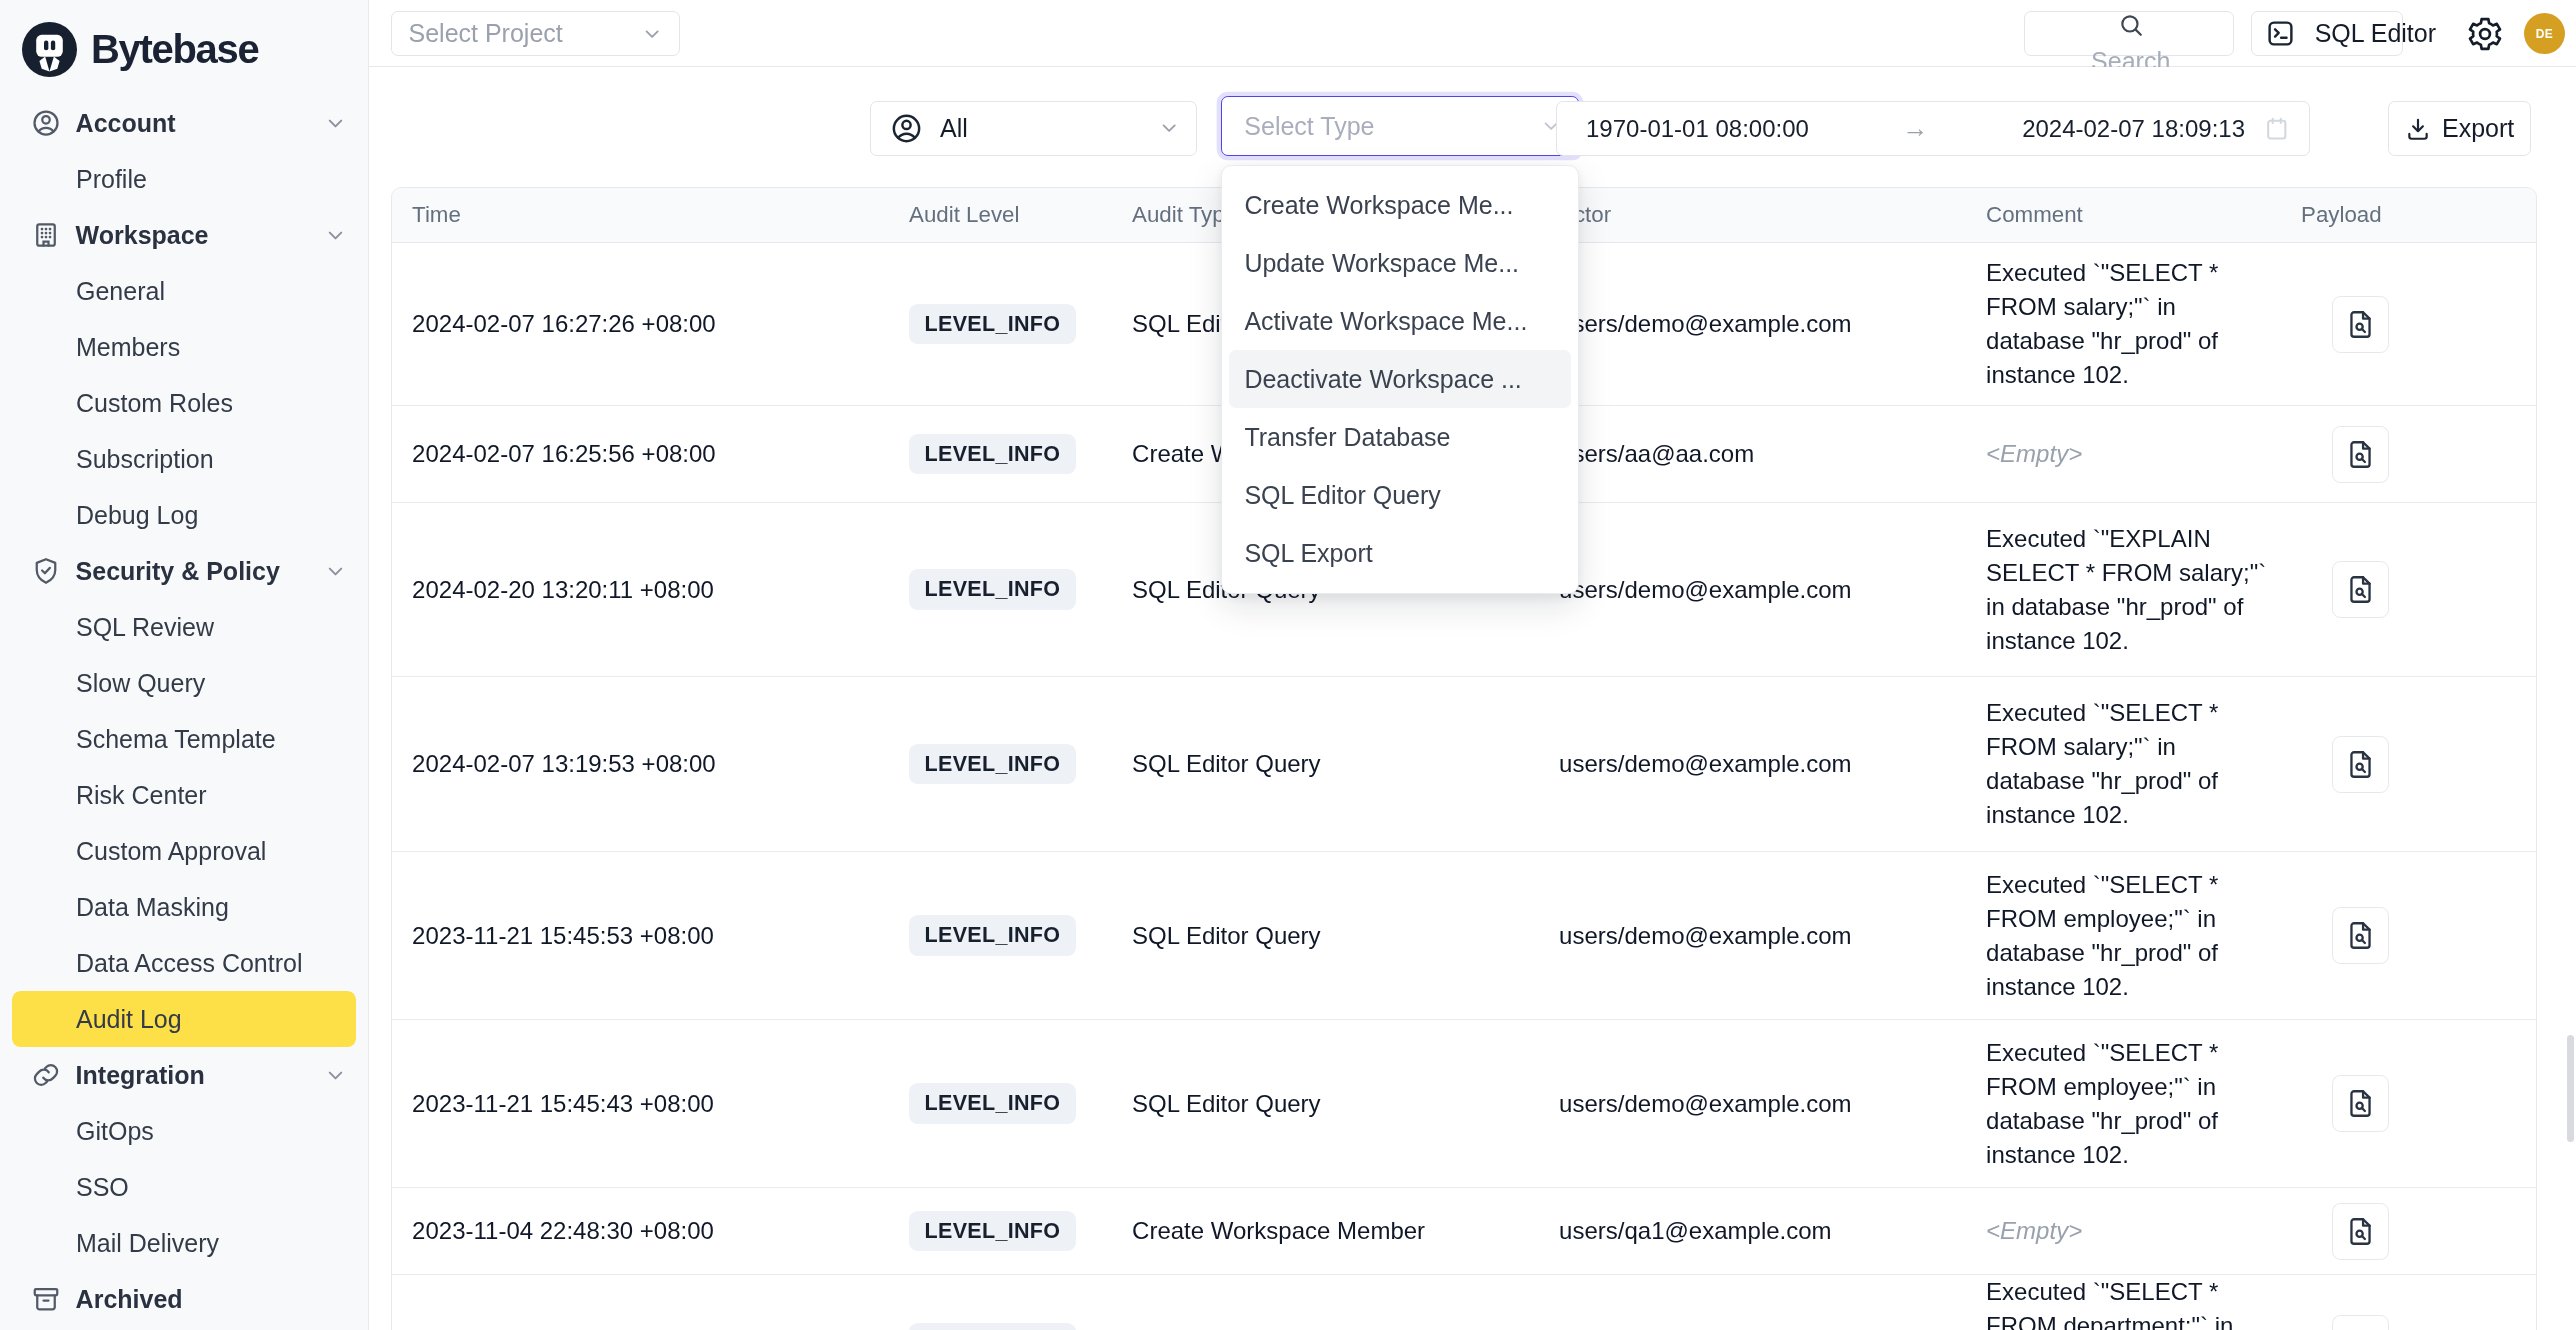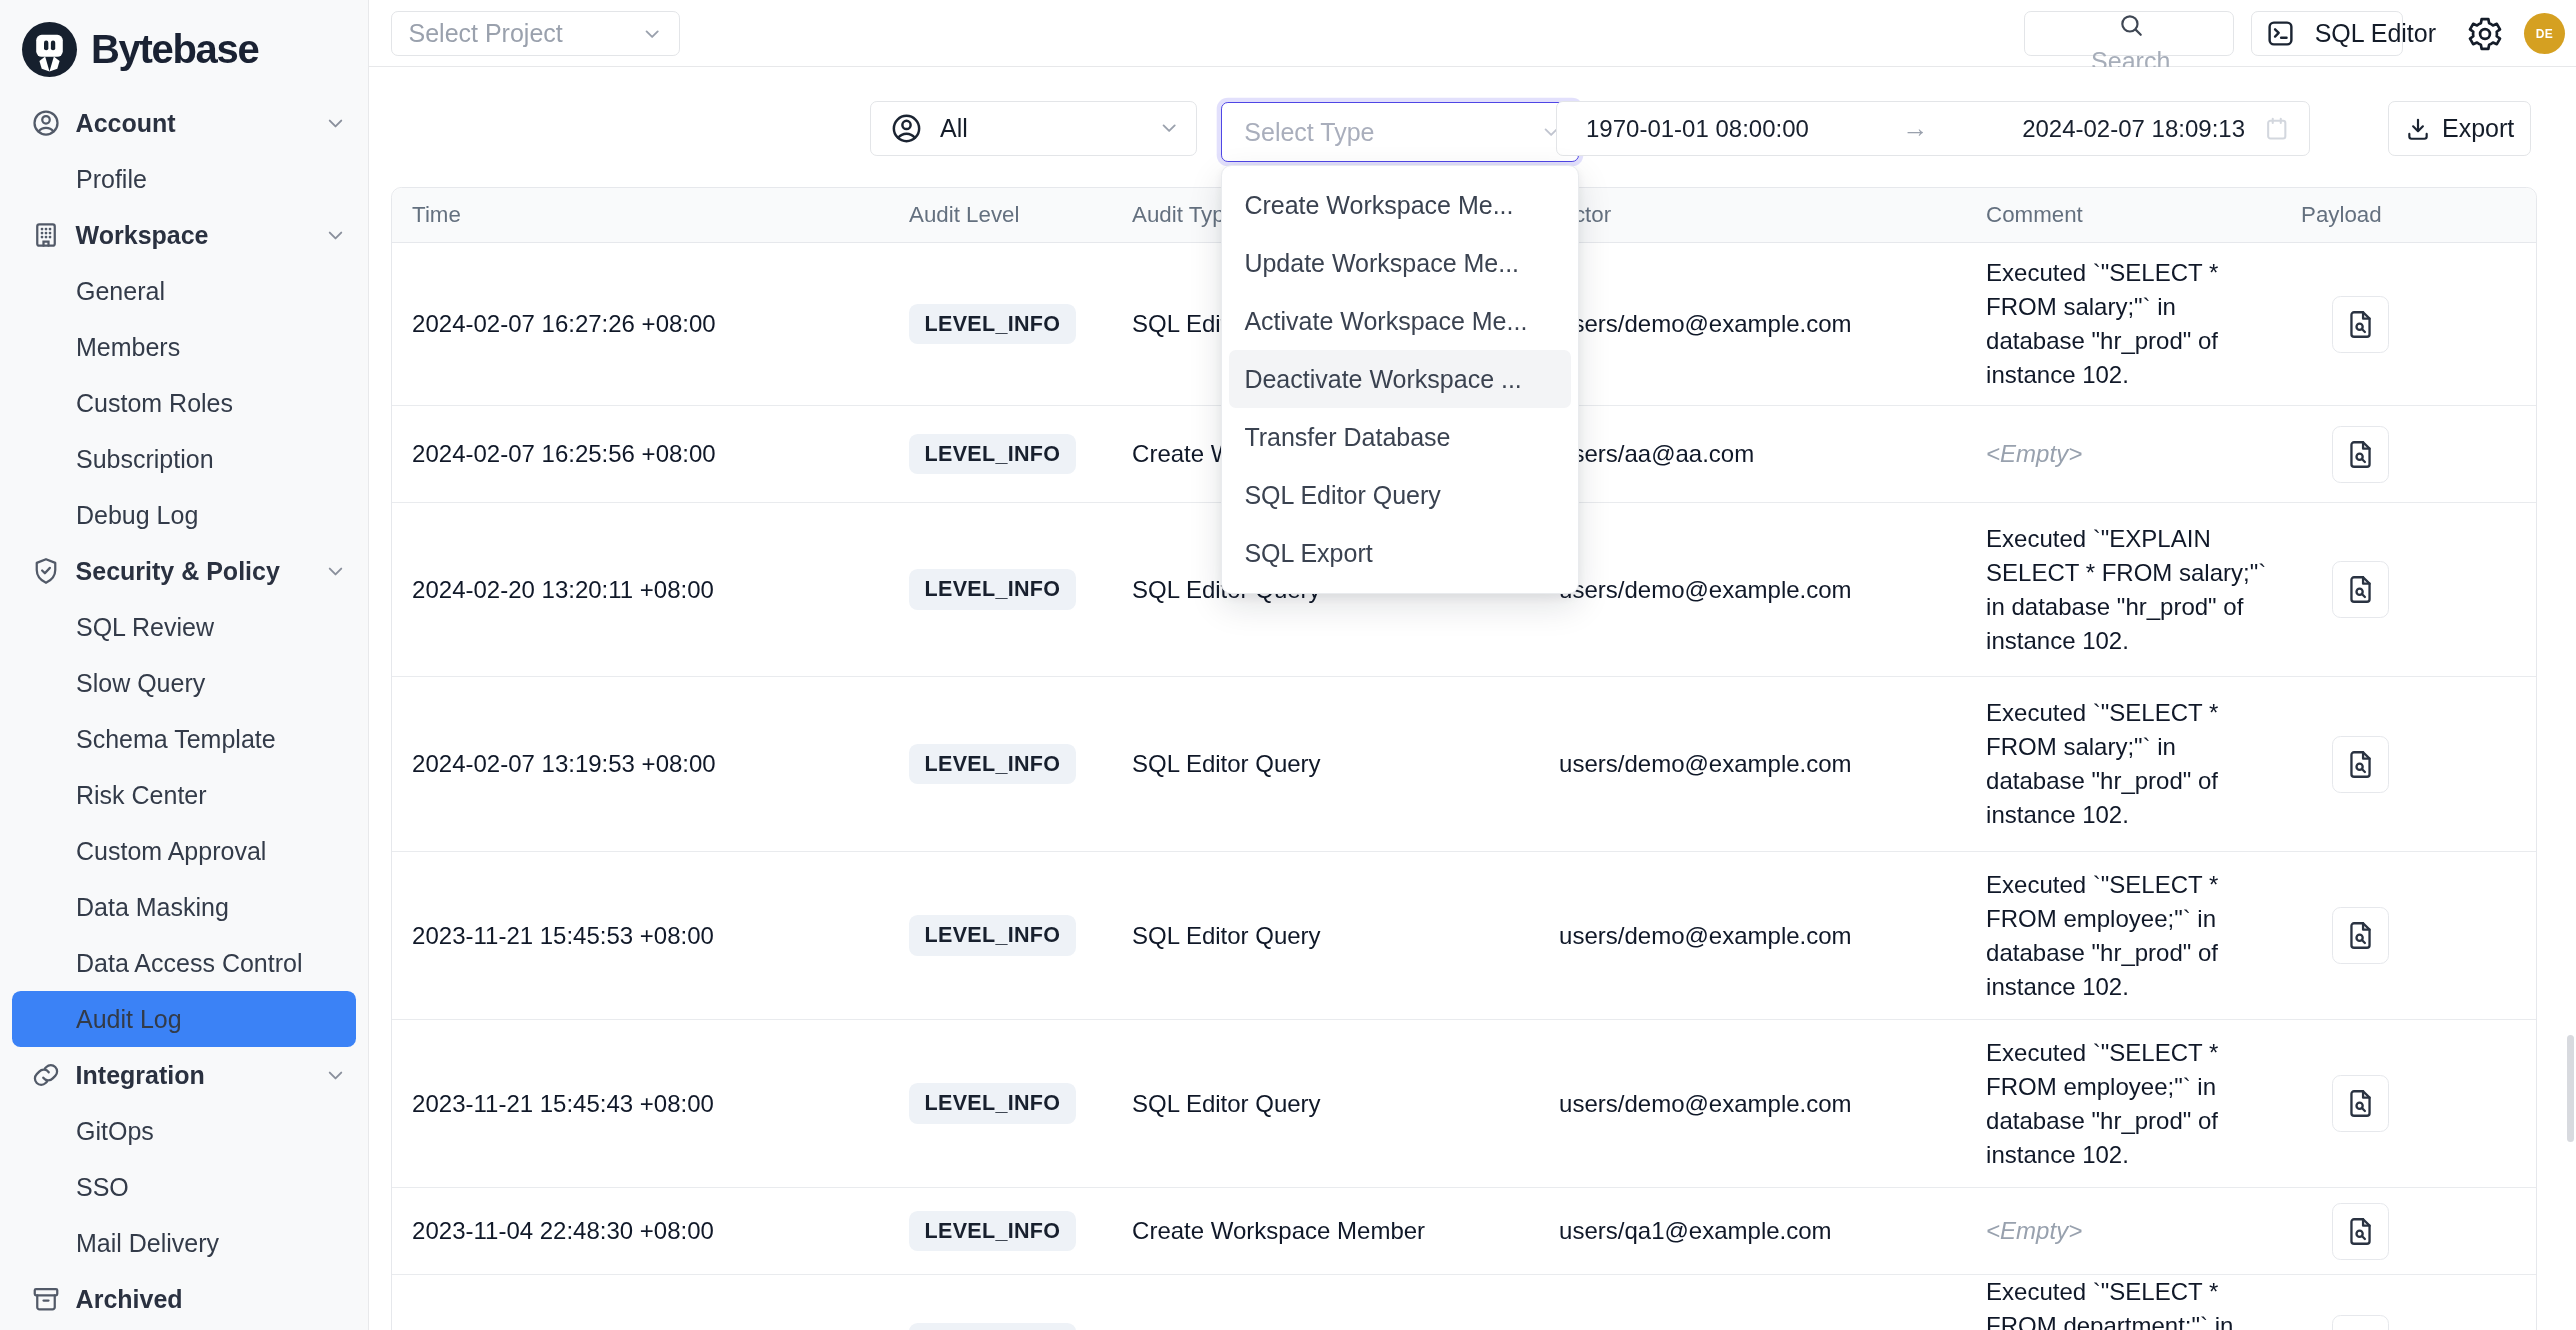--- a/index.html
+++ b/index.html
@@ -11,21 +11,21 @@
   #sidebar { position:absolute; left:0; top:0; width:369px; height:1330px;
     background:#f8f9fa; border-right:0.9px solid #e8e9eb; }
   .logo { display:flex; align-items:center; gap:13.7px; padding:13.7px 0 0 22.3px; height:86px; }
   .logo-mark { width:55px; height:55px; border-radius:50%; background:#16202e; position:relative; flex:0 0 auto; }
   .logo-mark svg { position:absolute; inset:0; }
   .logo-text { font-size:40px; font-weight:800; letter-spacing:-1.3px; color:#1a2233; }
   #side-nav { position:absolute; top:95px; left:0; right:0; }
   .side-item { display:flex; align-items:center; height:56px; margin:0 12px; border-radius:8.6px; cursor:pointer; }
   .side-item.group { padding-left:19px; }
   .side-item.child { padding-left:64px; }
-  .side-item.selected { background:#3b82f6; }
+  .side-item.selected { background:#fde047; }
   .s-icon { width:30px; height:30px; margin-right:14.6px; color:#525a68; flex:0 0 auto; }
   .s-icon svg { width:30px; height:30px; display:block; }
   .side-item.group .s-label { font-weight:600; color:#2a3140; }
   .s-label { font-size:25px; color:#333b49; white-space:nowrap; }
   .s-chevron { margin-left:auto; margin-right:8.6px; width:23px; height:23px; color:#8a909c; }
   .s-chevron svg { width:23px; height:23px; display:block; }
 
   
   #topbar { position:absolute; left:369px; top:0; width:2207px; height:67px;
     background:#fff; border-bottom:0.9px solid #e7e8ea; }
@@ -53,21 +53,21 @@
     align-items:center; justify-content:center; letter-spacing:0.4px; cursor:pointer; }
 
   
   #content { position:absolute; left:369px; top:67px; width:2207px; height:1263px; background:#fff; }
   .f-btn { position:absolute; display:flex; align-items:center; background:#fff;
     border:0.9px solid #e3e5e8; border-radius:6.9px; cursor:pointer; }
   #filter-all { left:501px; top:34px; width:327px; height:55px; padding:0 15.5px 0 19px; gap:17px; }
   #filter-all .u-icon { width:33px; height:33px; color:#1b2432; }
   #filter-all .u-icon svg { width:33px; height:33px; display:block; }
   #filter-all .val { font-size:25px; color:#141c29; }
-  #filter-type { left:852px; top:35px; width:358px; height:60px; padding:0 15.5px 0 22.3px;
+  #filter-type { left:852px; top:29px; width:358px; height:60px; padding:0 15.5px 0 22.3px;
     border:1.7px solid #4f46e5; box-shadow:0 0 0 4.3px rgba(93,85,240,.18); }
   #filter-type .ph { font-size:25px; color:#a9aebc; }
   #filter-type .chev { color:#c0c4cf; }
   #filter-date { left:1187px; top:34px; width:754px; height:55px; padding:0 19px 0 29px; gap:2px; }
   .d-val { font-size:24px; color:#18202e; white-space:nowrap; }
   .d-arrow { font-size:26px; color:#9aa1ad; flex:1; text-align:center; }
   .cal { width:27.5px; height:27.5px; color:#d3d7de; margin-left:15.5px; }
   .cal svg { width:27.5px; height:27.5px; display:block; }
   #export-btn { left:2019px; top:34px; width:143px; height:55px; padding:0 17px; gap:11.2px; justify-content:center; }
   #export-btn .dl { width:26px; height:26px; color:#1b2432; }

